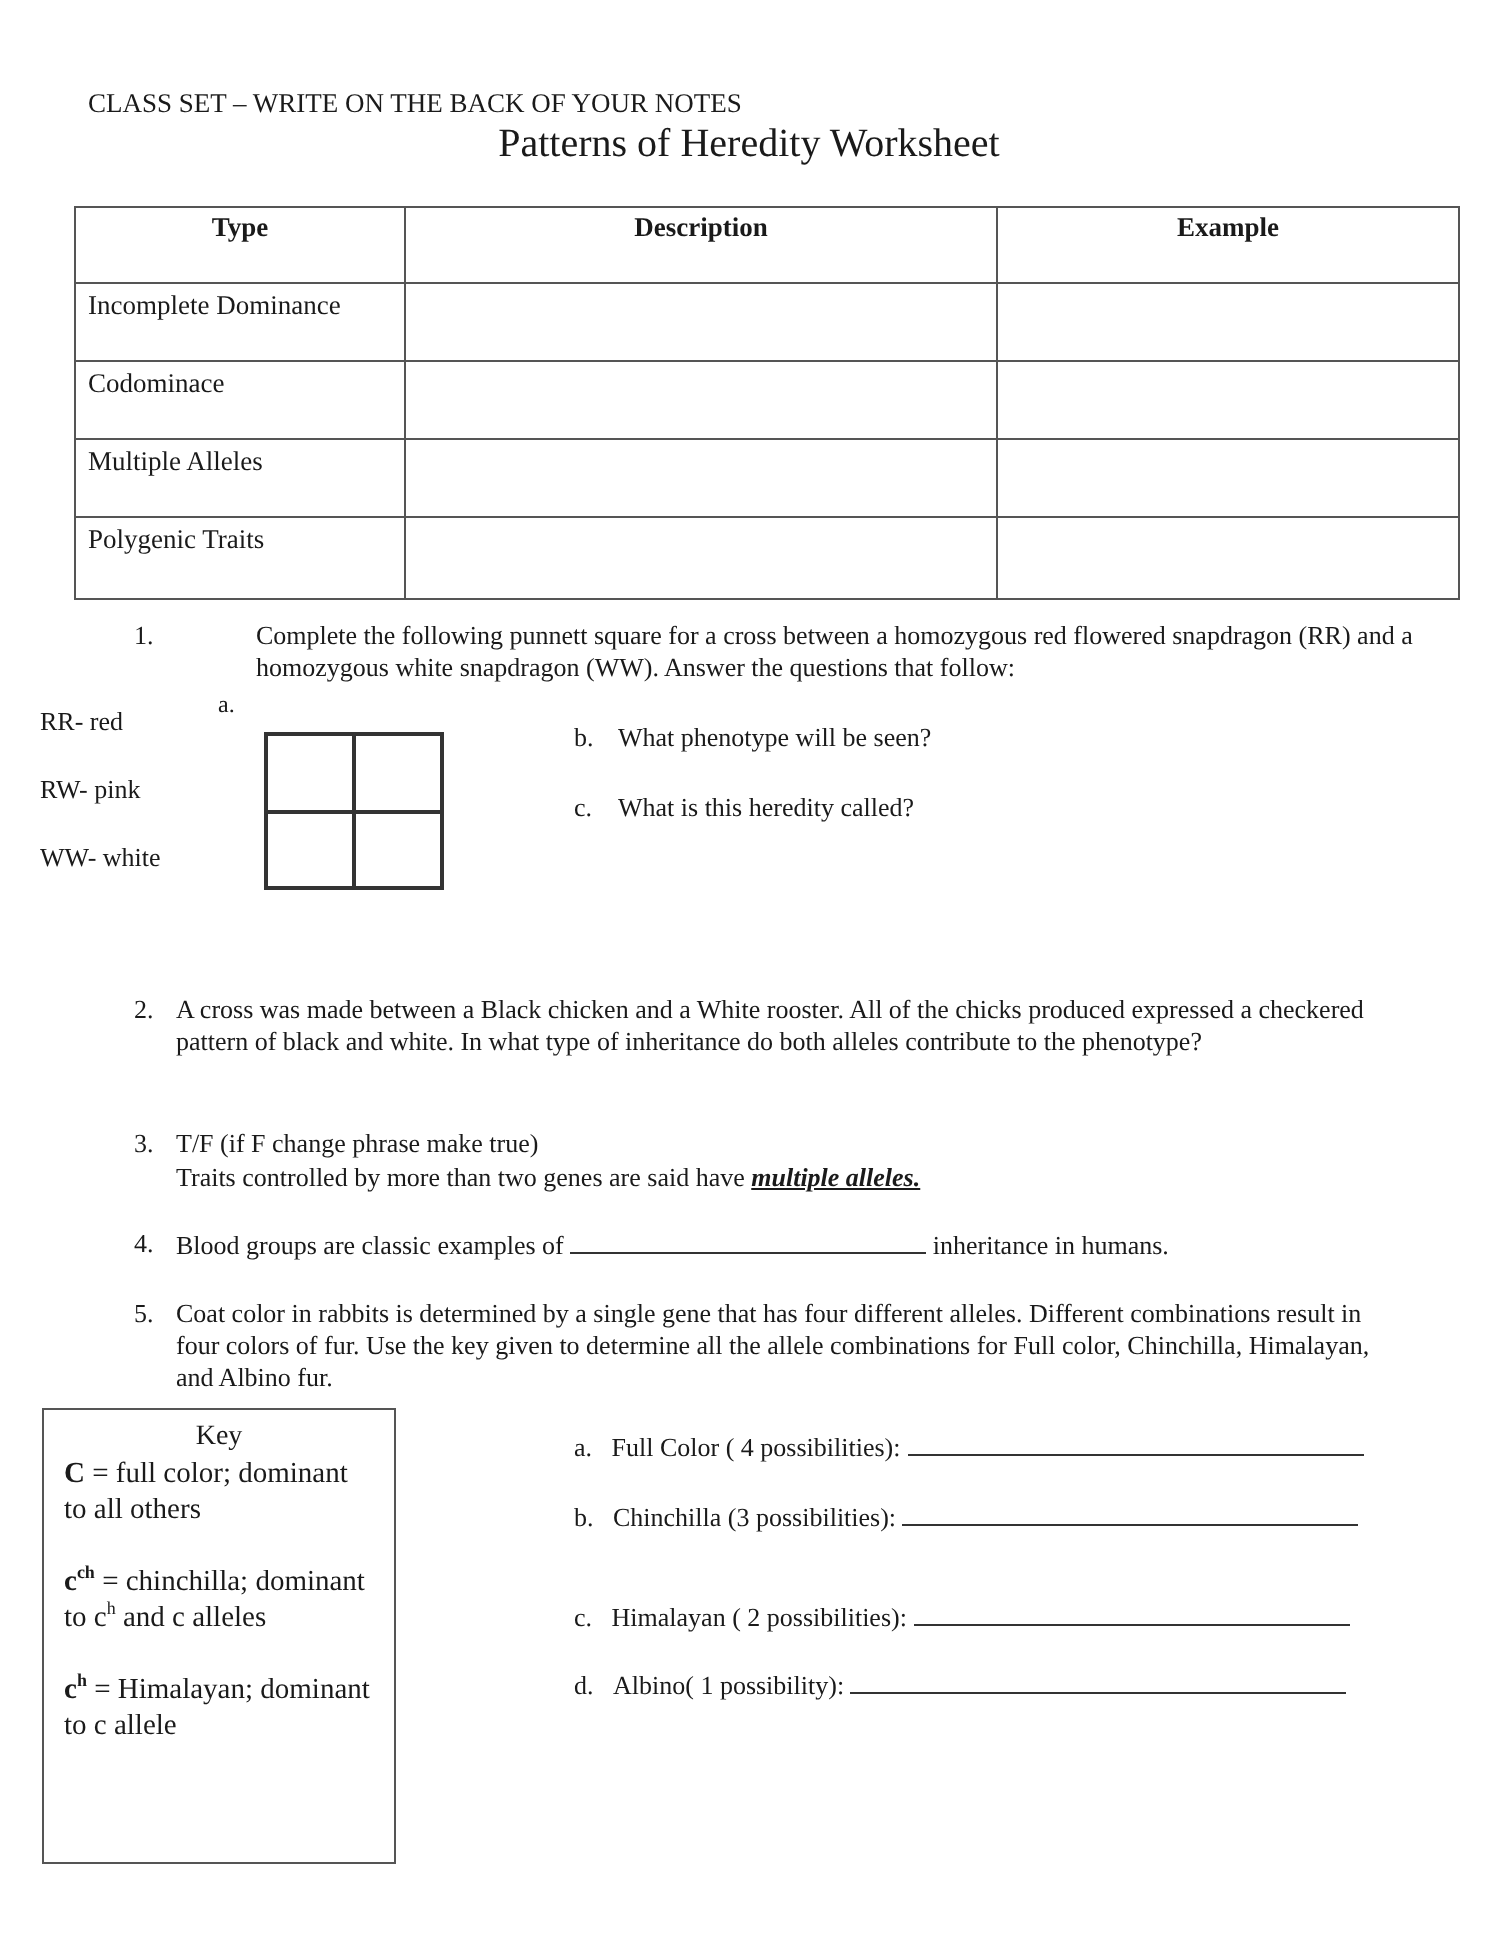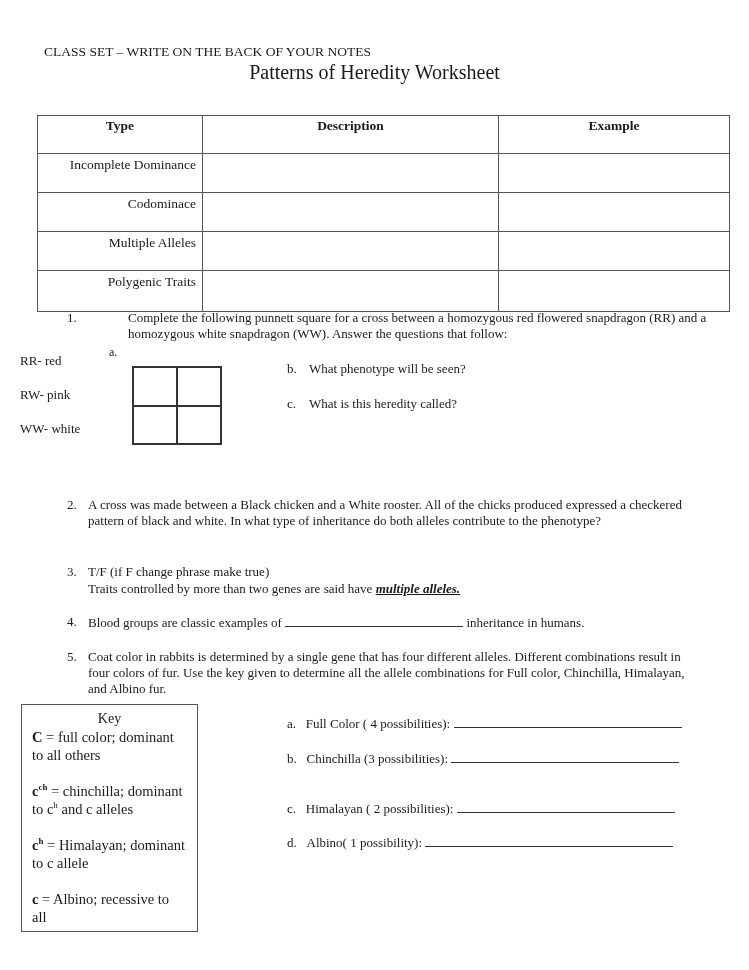--- a/index.html
+++ b/index.html
@@ -5,25 +5,25 @@
   html, body { margin: 0; padding: 0; background: #ffffff; }
   body {
     width: 749px; height: 970px; position: relative; overflow: hidden;
     font-family: "Liberation Serif", serif; color: #1a1a1a; font-size: 13px;
   }
   .abs { position: absolute; white-space: nowrap; }
   .hdr { left: 44px; top: 44px; font-size: 13.5px; }
   .title { left: 0; width: 749px; top: 61px; text-align: center; font-size: 20px; }
 
   table.ht {
-    position: absolute; left: 37px; top: 115px; width: 692px;
+    position: absolute; left: 37px; top: 103px; width: 692px;
     border-collapse: collapse; table-layout: fixed; border-radius: 28px;
   }
   table.ht td, table.ht th {
-    border: 1px solid #555; padding: 0 6px; vertical-align: top; font-size: 13.5px; text-align: right;
+    border: 1px solid #555; padding: 0 6px; vertical-align: top; font-size: 13.5px;
   }
   table.ht th { font-weight: bold; text-align: center; height: 35px; padding-top: 2px; }
   table.ht td { height: 35px; padding-top: 3px; }
   table.ht tr.last td { height: 37px; }
   col.c1 { width: 165px; } col.c2 { width: 296px; } col.c3 { width: 231px; }
 
   .q { font-size: 13px; line-height: 16px; }
   .qnum { position: absolute; left: 67px; }
   .qtext { position: absolute; left: 88px; white-space: normal; }
   .blank { display: inline-block; border-bottom: 1px solid #333; height: 12px; vertical-align: baseline; }
@@ -125,21 +125,20 @@
 <div class="q">
   <span class="qnum" style="top:649px">5.</span>
   <span class="qtext" style="top:649px; width:615px;">Coat color in rabbits is determined by a single gene that has four different alleles.  Different combinations result in four colors of fur.  Use the key given to determine all the allele combinations for Full color, Chinchilla, Himalayan, and Albino fur.</span>
 </div>
 
 <div class="keybox">
   <div class="ktitle">Key</div>
   <p><b>C</b><span> = full color; dominant to all others</span></p>
   <p><b>c</b><b><sup>ch</sup></b><span> = chinchilla; dominant to c</span><sup>h</sup><span> and c alleles</span></p>
   <p><b>c</b><b><sup>h</sup></b><span> = Himalayan; dominant to c allele</span></p>
-  <p style="margin-bottom:0"><b>c</b><span> = Albino; recessive to all</span></p>
 </div>
 
 <div class="q">
   <span class="abs" style="left:287px; top:715px;"><span>a.</span>&nbsp;&nbsp;&nbsp;<span>Full Color ( 4 possibilities):</span> <span class="blank" style="width:228px;"></span></span>
   <span class="abs" style="left:287px; top:750px;"><span>b.</span>&nbsp;&nbsp;&nbsp;<span>Chinchilla (3 possibilities):</span> <span class="blank" style="width:228px;"></span></span>
   <span class="abs" style="left:287px; top:800px;"><span>c.</span>&nbsp;&nbsp;&nbsp;<span>Himalayan ( 2 possibilities):</span> <span class="blank" style="width:218px;"></span></span>
   <span class="abs" style="left:287px; top:834px;"><span>d.</span>&nbsp;&nbsp;&nbsp;<span>Albino( 1 possibility):</span> <span class="blank" style="width:248px;"></span></span>
 </div>
 
 </body></html>

